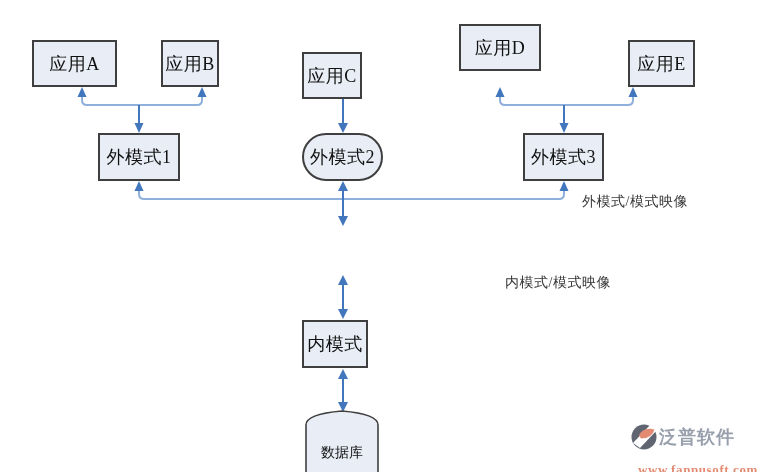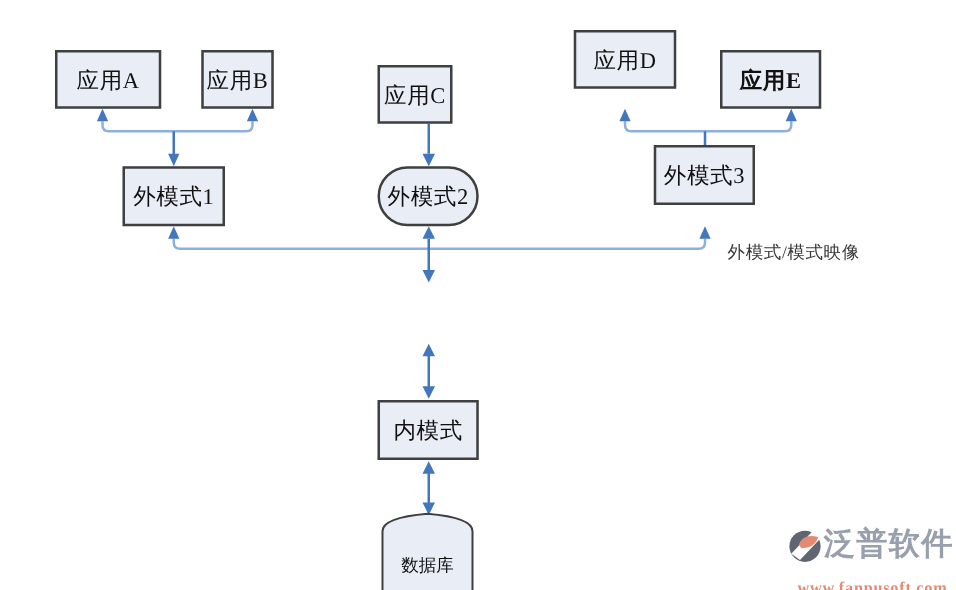--- a/index.html
+++ b/index.html
@@ -41,22 +41,22 @@
     font-size:14px;color:var(--label-text);
     white-space:nowrap;letter-spacing:0.5px;
   }
   .dbtext{
     position:absolute;left:302px;top:444px;width:80px;
     text-align:center;font-size:14px;color:var(--node-text);
   }
   #watermark{position:absolute;left:631px;top:424px;width:134px;}
   #watermark .toprow{display:flex;align-items:center;}
   .brandname{
-    font-family:Liberation Mono, monospace;
-    font-weight:bold;font-size:25px;color:var(--brand-text);
+    font-family:Liberation Sans, sans-serif;
+    font-weight:bold;font-size:18px;color:var(--brand-text);
     letter-spacing:1px;line-height:26px;margin-left:2px;
   }
   .brandurl{
     font-family:"Liberation Serif","DejaVu Serif",serif;
     font-weight:bold;font-size:13px;color:var(--brand-accent);
     letter-spacing:0.6px;margin-top:12px;text-align:center;
   }
 </style>
 </head>
 <body>
@@ -93,35 +93,36 @@
     <polygon class="arrowhead" points="343,275 338,285 348,285"></polygon>
     <polygon class="arrowhead" points="343,319 338,309 348,309"></polygon>
 
     <line class="strongline" x1="343" y1="378" x2="343" y2="403"></line>
     <polygon class="arrowhead" points="343,369 338,379 348,379"></polygon>
     <polygon class="arrowhead" points="343,412 338,402 348,402"></polygon>
 
     <path class="dbshape" d="M306,472 L306,425 Q306,414 342,411 Q378,414 378,425 L378,472"></path>
   </svg>
 
-  <div class="node" style="left:44px;top:40px;width:85px;height:47px;">应用A</div>
+  <div class="node" style="left:32px;top:40px;width:85px;height:47px;">应用A</div>
   <div class="node" style="left:161px;top:40px;width:58px;height:47px;">应用B</div>
   <div class="node" style="left:302px;top:52px;width:60px;height:47px;">应用C</div>
   <div class="node" style="left:459px;top:24px;width:82px;height:47px;">应用D</div>
-  <div class="node" style="left:576px;top:40px;width:81px;height:47px;font-weight:bold;">应用E</div>
+  <div class="node" style="left:628px;top:40px;width:67px;height:47px;">应用E</div>
 
   <div class="node" style="left:98px;top:133px;width:82px;height:48px;">外模式1</div>
   <div class="node" style="left:302px;top:133px;width:81px;height:48px;border-radius:24px;">外模式2</div>
-  <div class="node" style="left:523px;top:116px;width:81px;height:48px;">外模式3</div>
+  <div class="node" style="left:523px;top:133px;width:81px;height:48px;">外模式3</div>
 
-  <div class="node" style="left:302px;top:320px;width:81px;height:48px;font-family:Liberation Mono, monospace;">内模式</div>
+  <div class="node" style="left:302px;top:320px;width:66px;height:48px;font-family:Liberation Mono, monospace;">内模式</div>
 
   <div class="dbtext">数据库</div>
 
   <div class="maplabel" style="left:582px;top:193px;">外模式/模式映像</div>
+  <div class="maplabel" style="left:505px;top:274px;">内模式/模式映像</div>
 
   <div id="watermark">
     <div class="toprow">
       <svg width="26" height="26" viewBox="0 0 26 26">
         <circle cx="13" cy="13" r="12.5" fill="var(--brand-icon-dark)"></circle>
         <path d="M2,19 L20,0 L27,5 L9,24 Z" fill="#ffffff"></path>
         <path d="M8,11.5 Q12,2.5 23.5,5.5 Q21,14.5 10,14.5 Z" fill="var(--brand-accent)"></path>
       </svg>
       <span class="brandname">泛普软件</span>
     </div>

